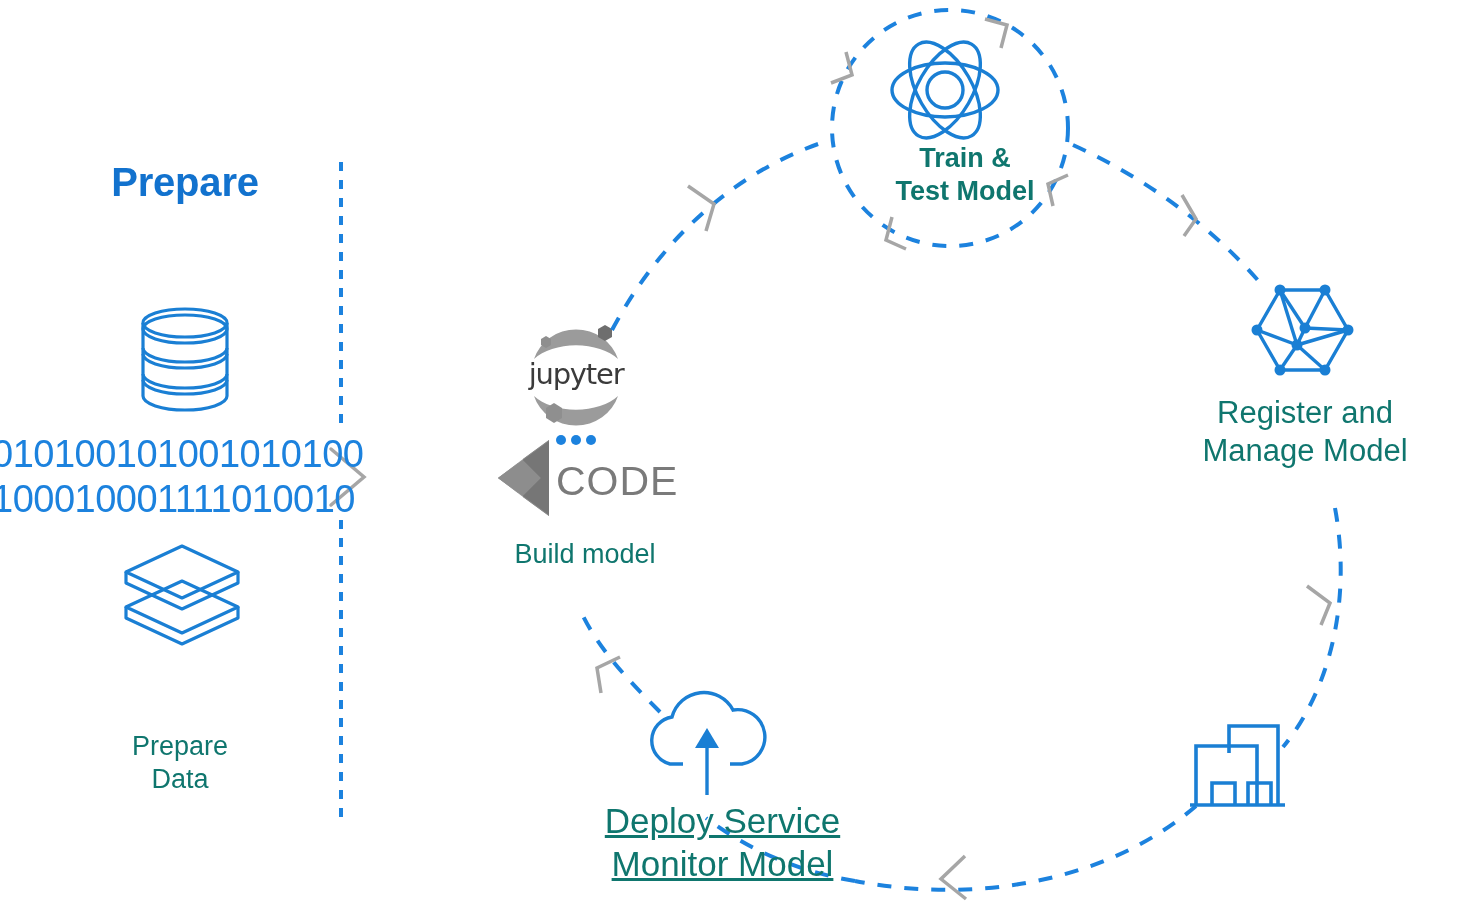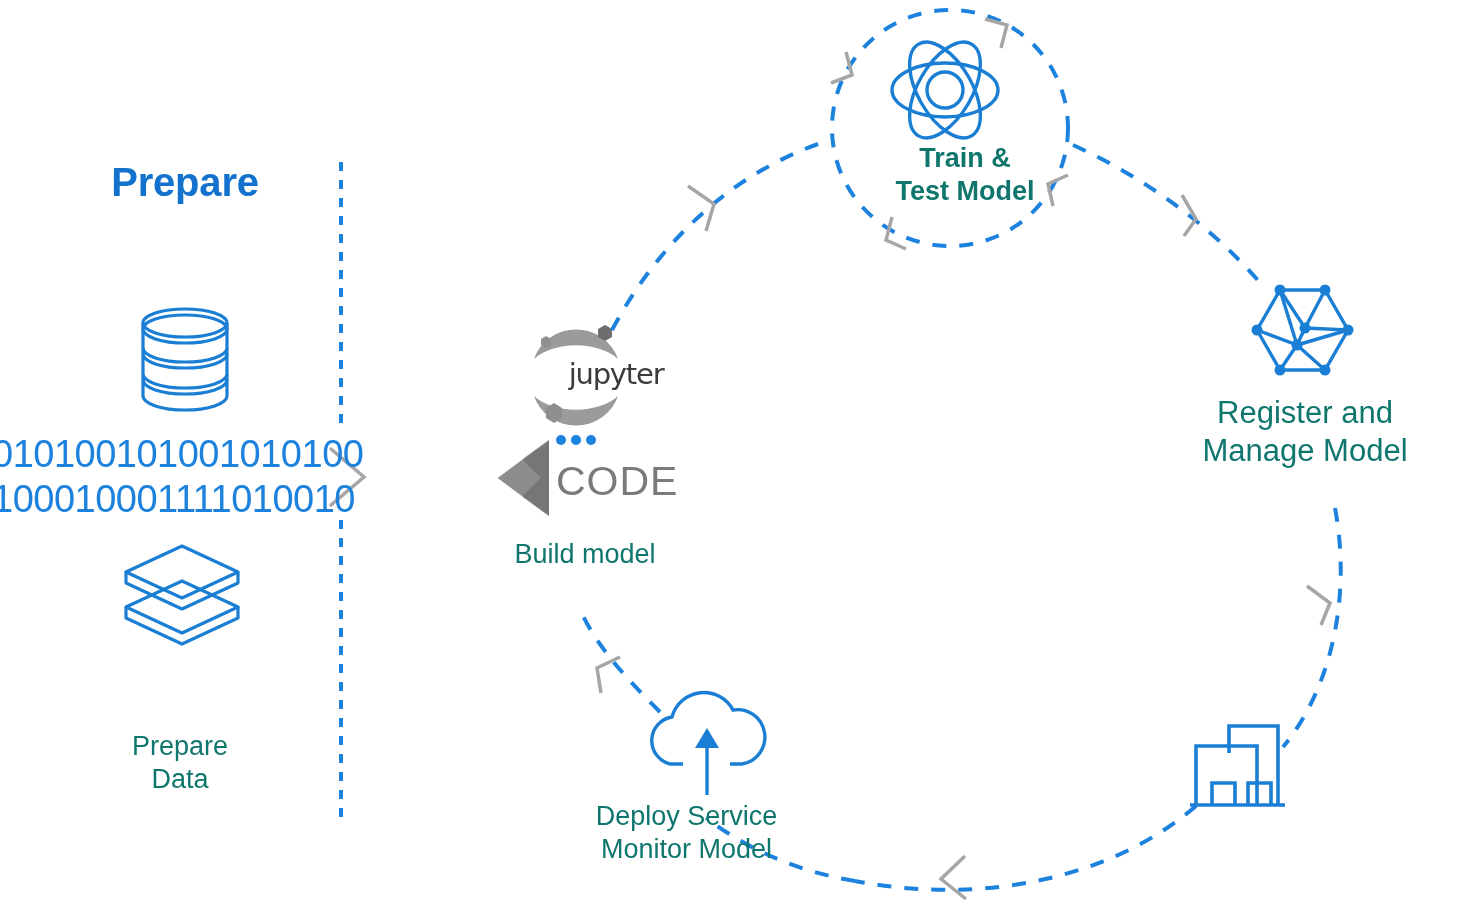--- a/index.html
+++ b/index.html
@@ -77,45 +77,45 @@
     width: 260px;
     font-size: 31px;
   }
   #build-image-label {
     left: 1140px;
     top: 822px;
     width: 190px;
     font-size: 27px;
   }
   #deploy-label {
-    left: 564px;
+    left: 600px;
     top: 800px;
     width: 245px;
-    font-size: 27px;
+    font-size: 35px;
+    text-decoration: underline;
   }
   #build-model-label {
     left: 425px;
     top: 538px;
     width: 320px;
     font-size: 27px;
   }
 
   
   #jupyter-wordmark {
     position: absolute;
     left: 524px;
     top: 357px;
     width: 104px;
     text-align: center;
     font-size: 29px;
     font-weight: 500;
     color: #3b3b3b;
     letter-spacing: -1.2px;
     font-family: "DejaVu Sans", sans-serif;
-    margin-left: 40px;
   }
   #vscode-wordmark {
     position: absolute;
     left: 556px;
     top: 458px;
     font-size: 41px;
     color: #7a7a7a;
     letter-spacing: 1px;
     font-family: "Liberation Sans", sans-serif;
   }

